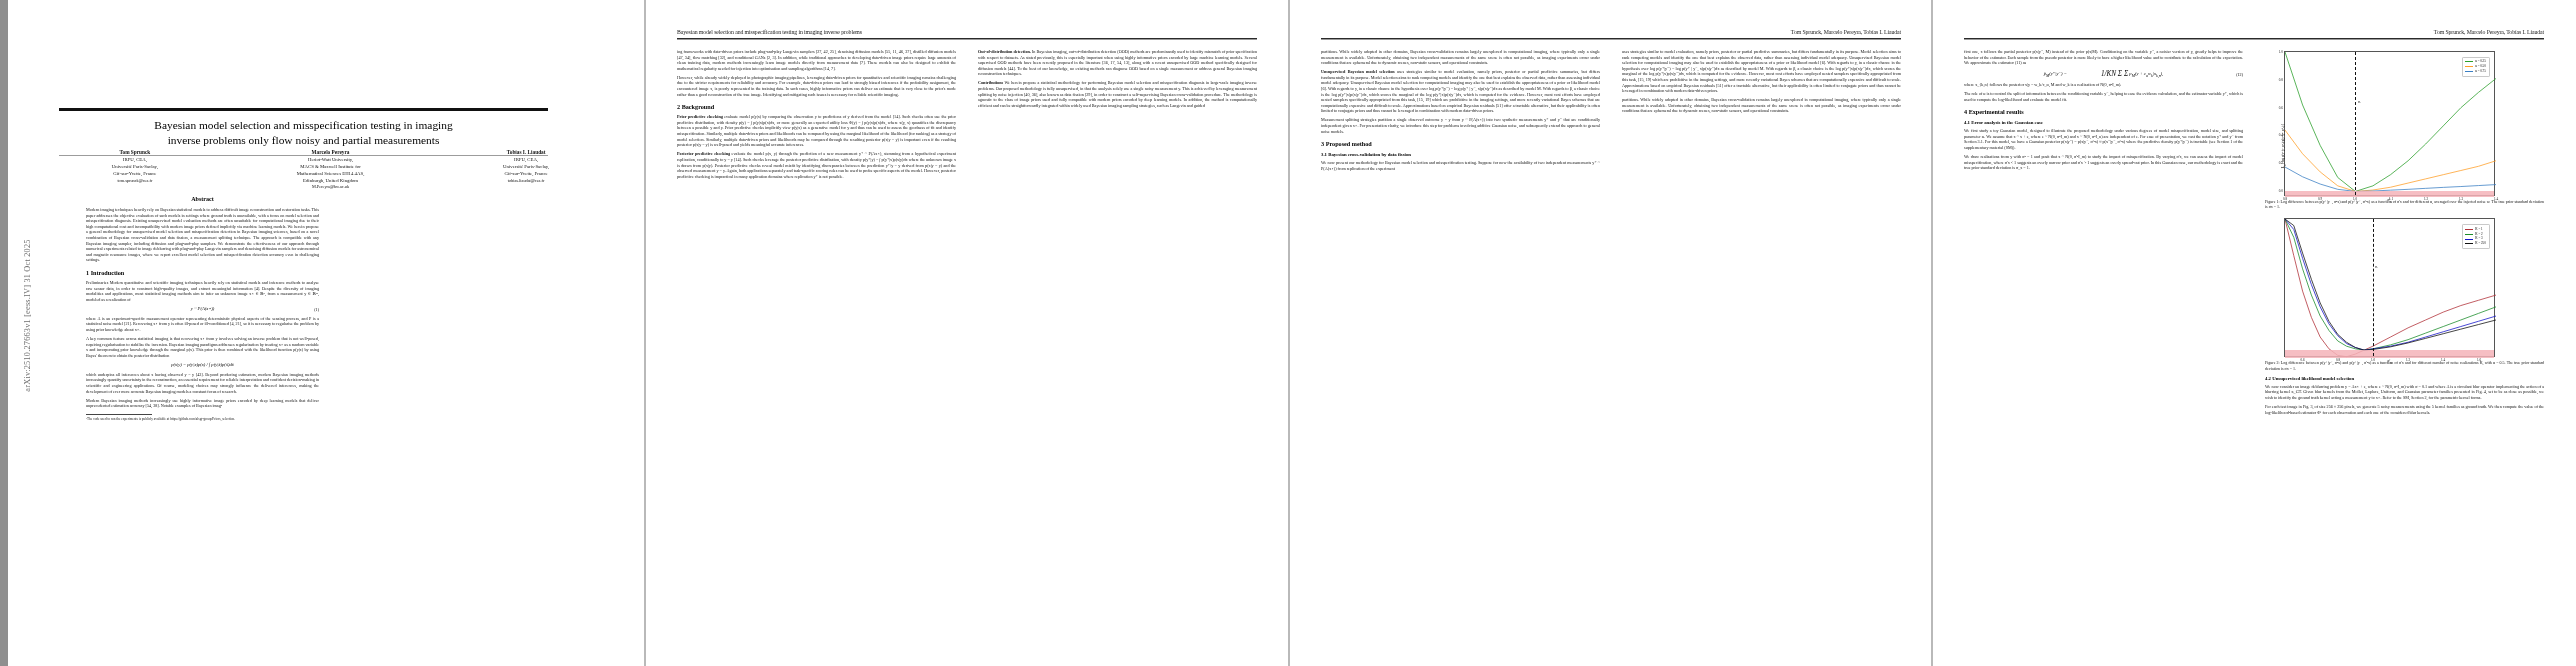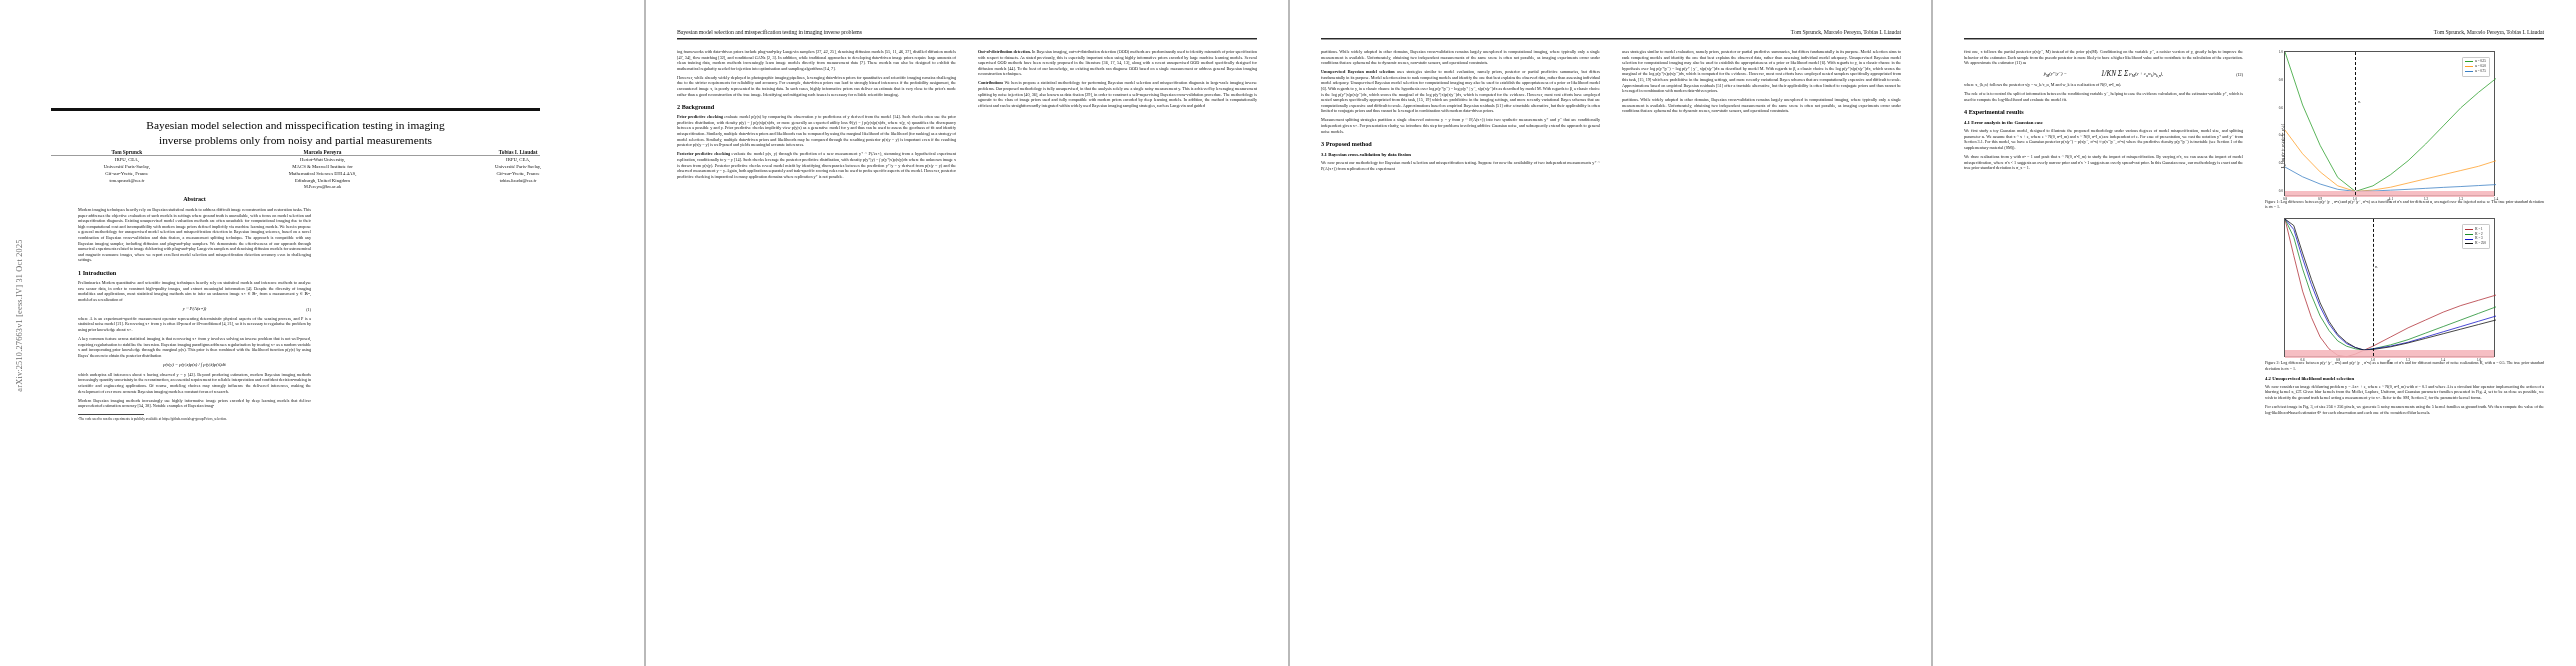--- a/index.html
+++ b/index.html
@@ -1,19 +1,19 @@
 <!DOCTYPE html>
 <html style="font-size:9px"><head>
 <meta charset="utf-8">
 <style>
   html,body{margin:0;padding:0;background:#8a8a8a;}
   body{font-family:"Liberation Serif","DejaVu Serif",serif;}
   #sheet{width:2576px;height:667px;position:relative;background:#8f8f8f;overflow:hidden;}
   .page{position:absolute;top:0;height:667px;background:#ffffff;overflow:hidden;}
-  #p1{left:0px;width:645px;}
+  #p1{left:8px;width:645px;}
   #p2{left:645px;width:644px;}
   #p3{left:1289px;width:644px;}
   #p4{left:1932px;width:644px;}
   .pgap{position:absolute;top:0;height:667px;width:1.7px;background:#b9b9b9;}
 
   
   .runhead{position:absolute;left:32px;right:32px;top:29px;height:12.2px;}
   .runhead .rtxt{font-size:5.8px;color:#1a1a1a;white-space:nowrap;letter-spacing:-0.1px;}
   .runhead.left .rtxt{text-align:left;}
   .runhead.right .rtxt{text-align:right;}
@@ -81,21 +81,21 @@
 <div id="sheet">
 
   <div class="page" id="p1">
 
     <div id="arxiv">arXiv:2510.27663v1  [eess.IV]  31 Oct 2025</div>
 
     <div class="titlebox">
       <div class="trule-top"></div>
       <div class="ttl">
         <div>Bayesian model selection and misspecification testing in imaging</div>
-        <div>inverse problems only from noisy and partial measurements</div>
+        <div>inverse problems only flow noisy and partial measurements</div>
       </div>
       <div class="trule-bot"></div>
     </div>
 
     <div class="authors">
       <div class="au">
         <div class="nm">Tom Sprunck</div>
         <div>IRFU, CEA,</div>
         <div>Université Paris-Saclay,</div>
         <div>Gif-sur-Yvette, France</div>

